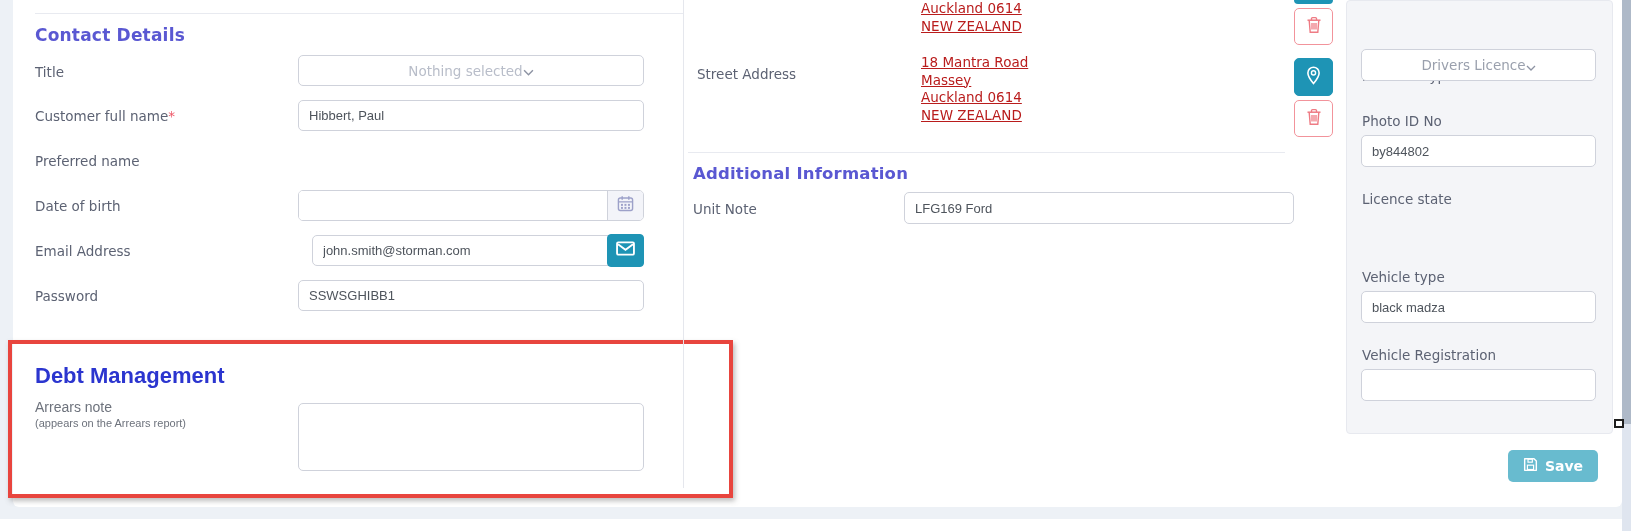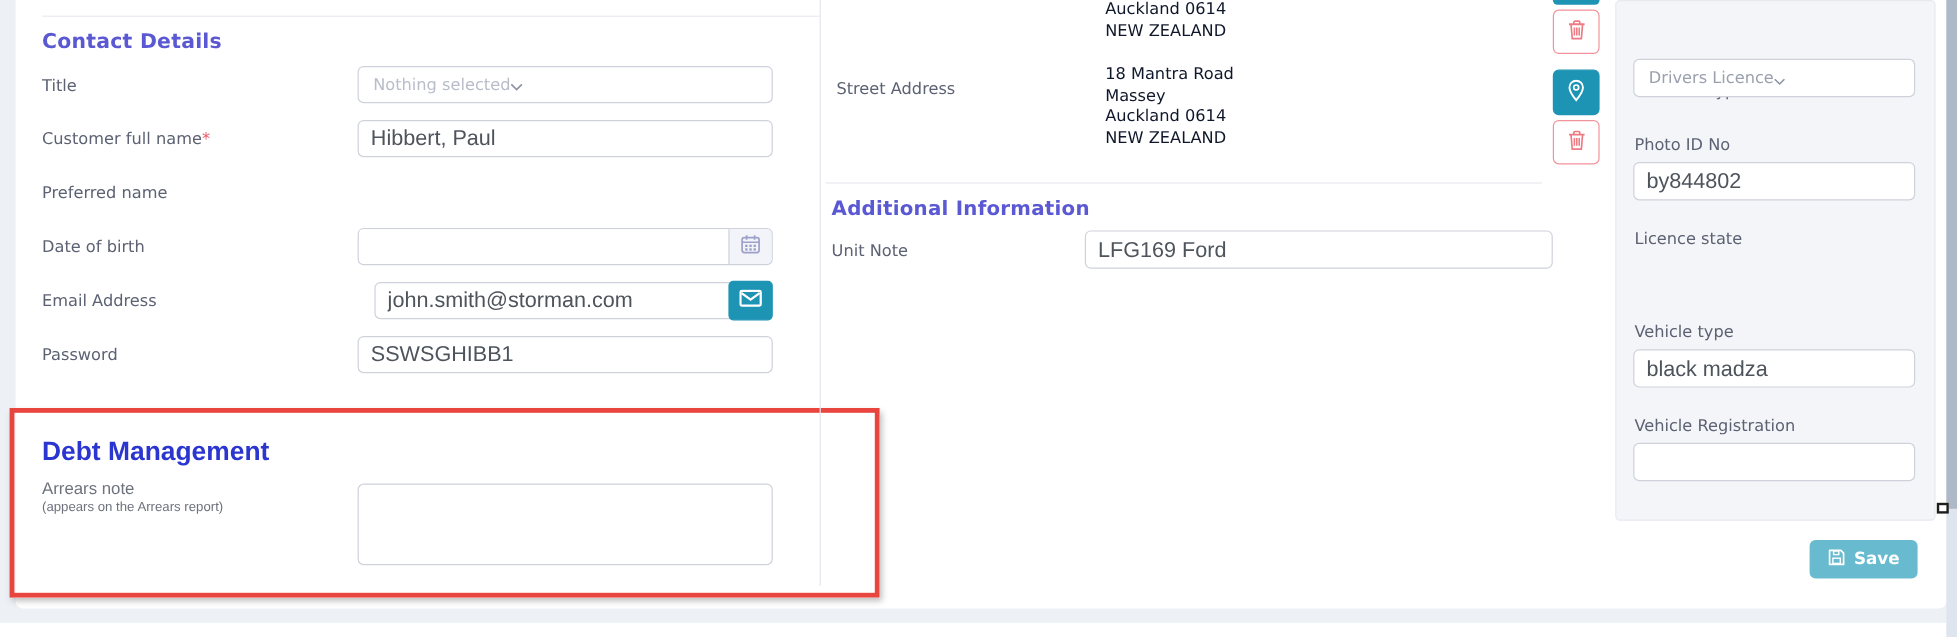--- a/index.html
+++ b/index.html
@@ -7,32 +7,32 @@
   .page { position:relative; width:1631px; height:531px; background:#edf1f6; overflow:hidden; }
   .abs { position:absolute; }
   .card { left:13px; top:0; width:1609px; height:507px; background:#ffffff; border-radius:0 0 6px 6px; }
   .hline { height:1px; background:#e8eaf0; }
   .vline { width:1px; background:#e5e7ed; }
   .heading { font-size:17px; font-weight:700; color:#5a58d2; letter-spacing:.2px; }
   .lbl { font-size:13.5px; color:#5c6273; }
   .req { color:#ee5a6a; }
   .inp {
     border:1px solid #cfd2db; border-radius:5px; background:#fff;
-    font-family:"Liberation Sans", sans-serif; font-size:18px; color:#4e545c;
+    font-family:"Liberation Sans", sans-serif; font-size:13px; color:#4e545c;
     padding:12px 10px; height:31px; width:346px; outline:none;
   }
   .inp::placeholder { color:#b8bdc9; }
   .selbox {
     border:1px solid #cfd2db; border-radius:5px; background:#fff;
-    display:flex; align-items:center; justify-content:flex-start;
+    display:flex; align-items:center; justify-content:center;
     padding:0 12px; height:31px; cursor:pointer;
   }
   .selbox .seltext { font-size:13.5px; color:#b8bdc9; }
   .selbox .seltext.gray2 { color:#9aa0ad; }
-  .addr { font-size:13.5px; color:#0f172a; line-height:17.5px; }
+  .addr { font-size:13.5px; color:#b91c1c; line-height:17.5px;text-decoration:underline; }
   .sqbtn { border-radius:5px; display:flex; align-items:center; justify-content:center; cursor:pointer; }
   .btn-danger { background:#fff; border:1px solid #f2939b; }
   .btn-teal { background:#1e94b5; border:1px solid #1e94b5; }
   .graycard { background:#f4f5f8; border:1px solid #e7e9ef; border-radius:4px; }
   .rinp { width:235px; height:32px; }
   .savebtn {
     left:1508px; top:450px; width:90px; height:32px; background:#68bbcf; border:none;
     border-radius:5px; color:#fff; font-family:"DejaVu Sans", sans-serif; font-size:14px;
     font-weight:600; display:flex; align-items:center; justify-content:center; gap:7px; cursor:pointer;
   }

